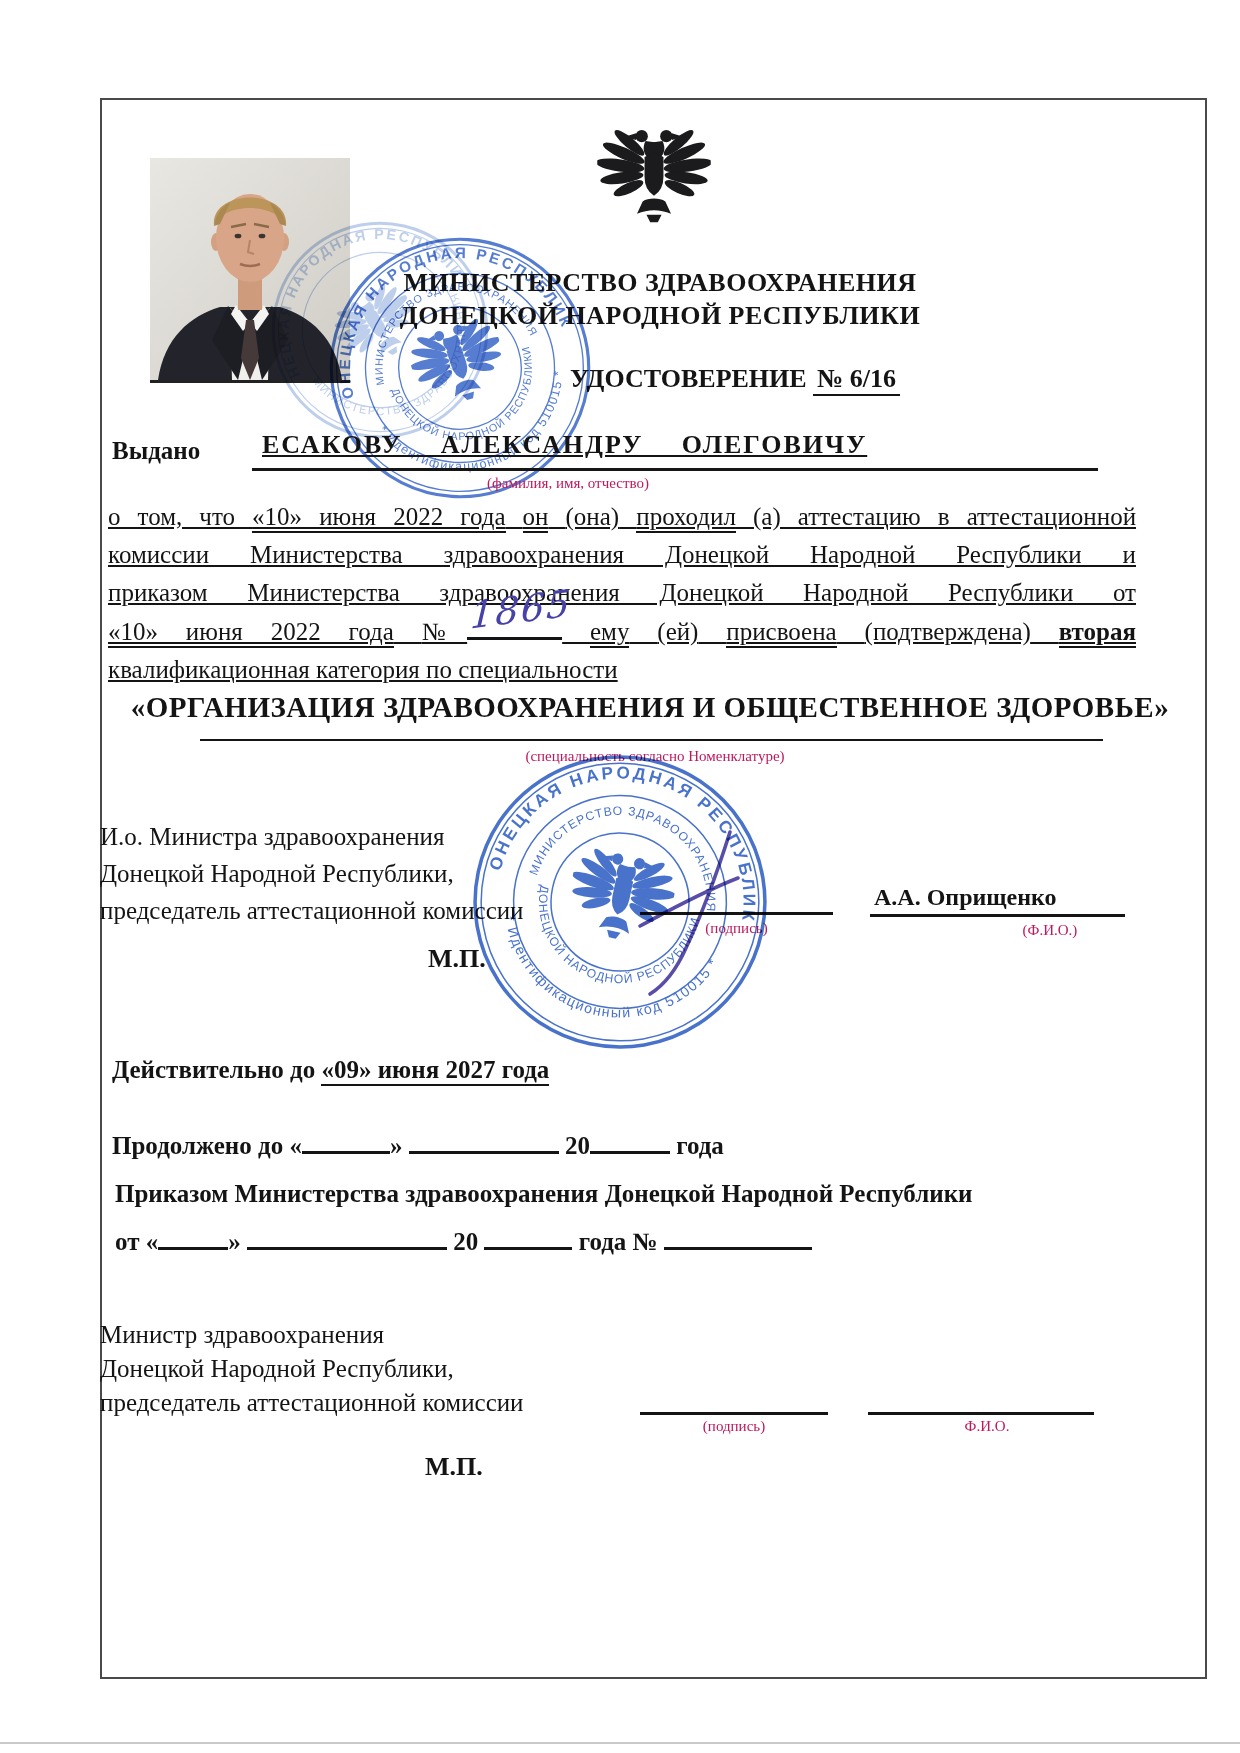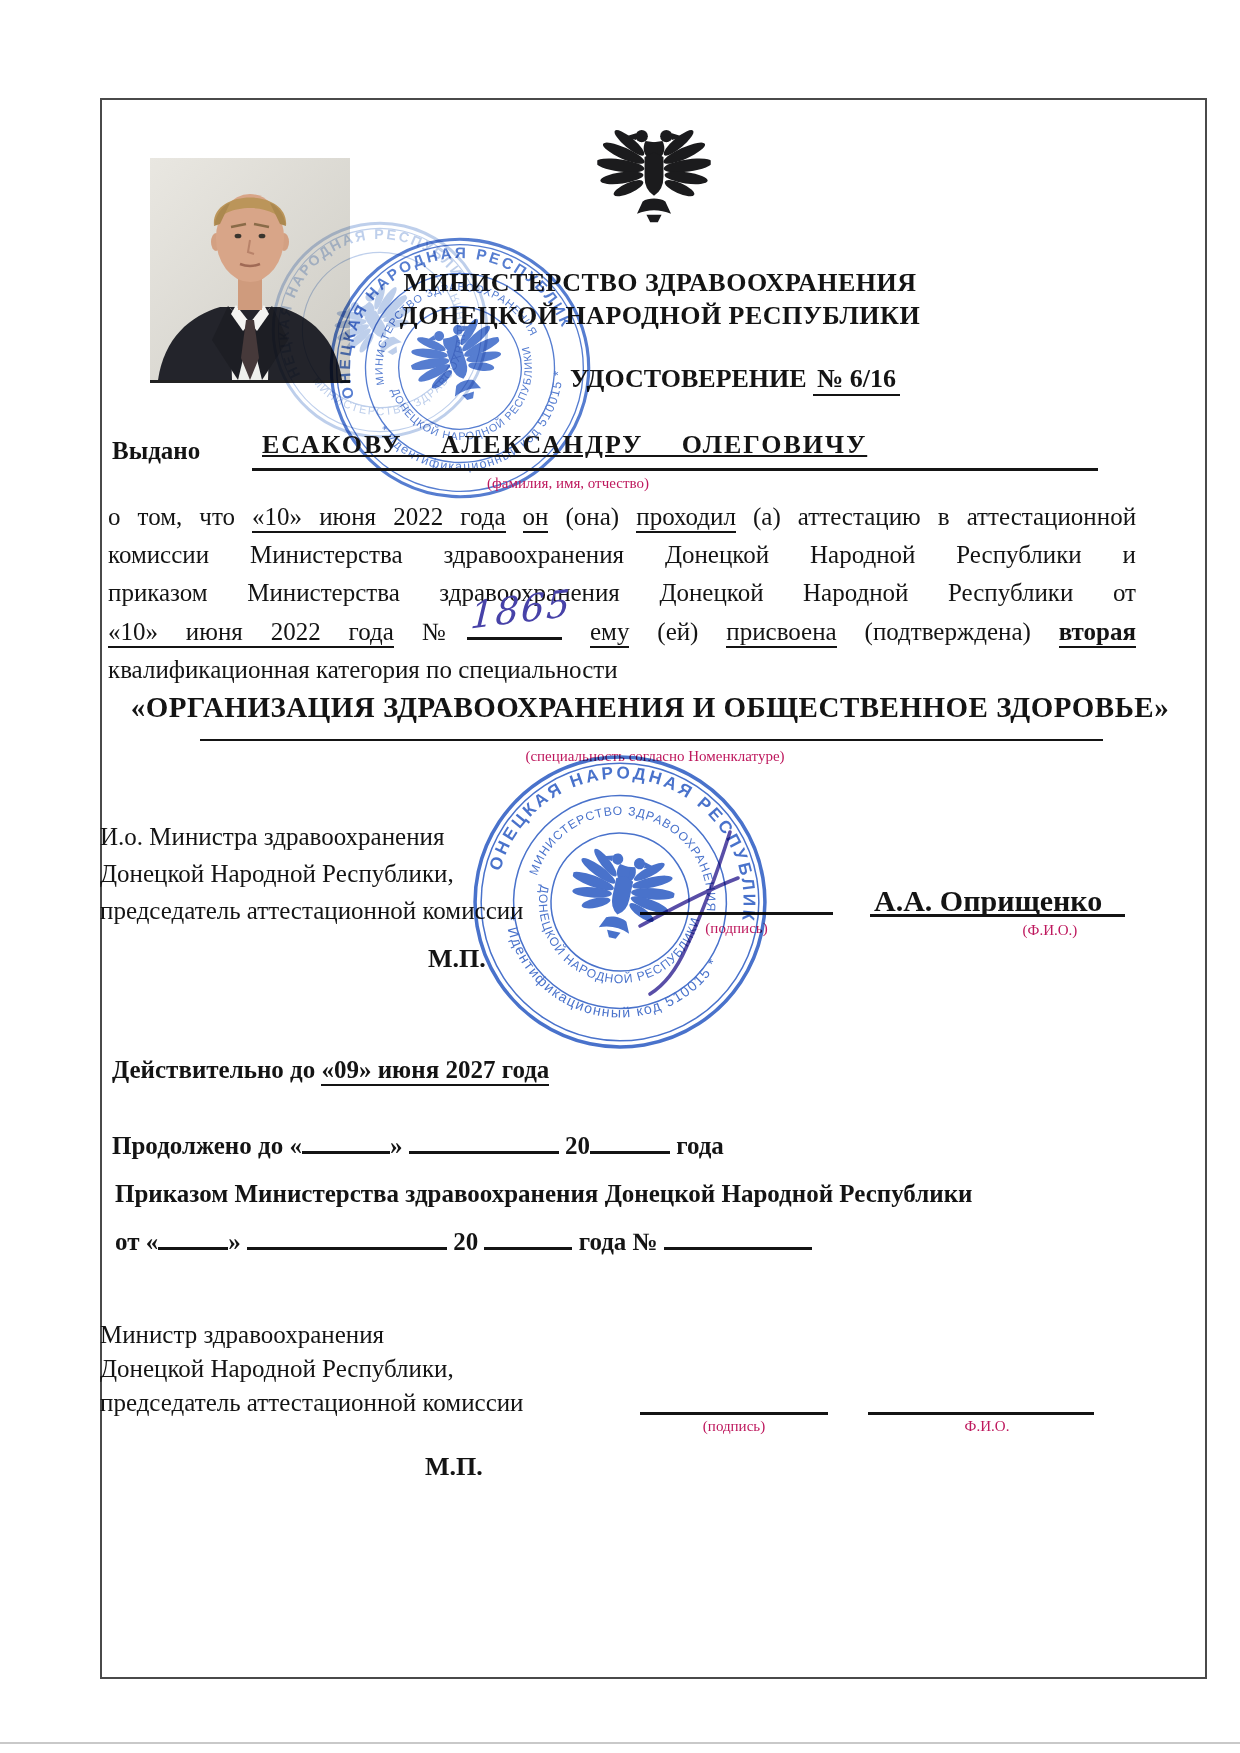--- a/index.html
+++ b/index.html
@@ -19,42 +19,42 @@
   .cert-title .num{border-bottom:2.5px solid #141414;padding:0 4px 1px 4px;}
 
   
   .issued-label{position:absolute;left:112px;top:437px;font-size:25px;font-weight:600;}
   .name-line{position:absolute;left:252px;top:430px;width:846px;height:38px;border-bottom:3px solid #151515;}
   .name-line .nm{font-weight:bold;font-size:26px;letter-spacing:2px;word-spacing:30px;padding-left:10px;white-space:nowrap;text-decoration:underline;}
   .caption{font-size:15px;color:#be185d;}
   .name-caption{position:absolute;left:428px;top:475px;width:280px;text-align:center;}
 
   
-  .body-par{position:absolute;left:108px;top:498px;width:1028px;font-size:25px;line-height:38px;}
+  .body-par{position:absolute;left:108px;top:498px;width:1028px;font-size:25px;line-height:38px;text-decoration:underline;}
   .jline{text-align:justify;text-align-last:justify;}
   .jline-last{text-align:center;text-align-last:left;}
   .u{border-bottom:2.5px solid #141414;padding-bottom:1px;}
   .b{font-weight:bold;}
   .blank{display:inline-block;border-bottom:3px solid #141414;height:1em;vertical-align:baseline;}
   .hand{position:absolute;left:470px;top:588px;font-size:37px;font-style:italic;
         font-family:"DejaVu Serif",serif;color:#4742a8;transform:rotate(-7deg) skewX(-10deg);
         letter-spacing:2px;font-weight:500;}
 
   
   .spec-title{position:absolute;left:95px;top:691px;width:1110px;text-align:center;
               font-weight:bold;font-size:29px;letter-spacing:.5px;}
   .spec-line{position:absolute;left:200px;top:739px;width:903px;border-top:2.5px solid #151515;}
   .spec-caption{position:absolute;left:505px;top:748px;width:300px;text-align:center;}
 
   
   .signer{position:absolute;left:100px;font-weight:normal;font-size:25px;line-height:37px;}
   .sline{position:absolute;border-bottom:3px solid #141414;}
   .sig-caption{position:absolute;text-align:center;}
   .mp{position:absolute;font-weight:bold;font-size:26px;}
-  .fio-name{font-weight:bold;font-size:30px;padding-left:4px;white-space:nowrap;}
+  .fio-name{font-weight:bold;font-size:24px;padding-left:4px;white-space:nowrap;}
 
   
   .row-b{position:absolute;left:112px;font-weight:bold;font-size:25px;white-space:nowrap;}
 
   
   .stamp{position:absolute;mix-blend-mode:multiply;}
   .stamp svg{display:block;}
   .st-upper{left:325px;top:233px;width:270px;height:270px;transform:rotate(-18deg);opacity:.82;color:#3060c6;}
   .st-light{left:268px;top:218px;width:224px;height:224px;transform:rotate(-32deg);opacity:.5;color:#7d9fd8;}
   .st-lower{left:468px;top:750px;width:304px;height:304px;transform:rotate(12deg);opacity:.88;color:#2f5ec4;}

